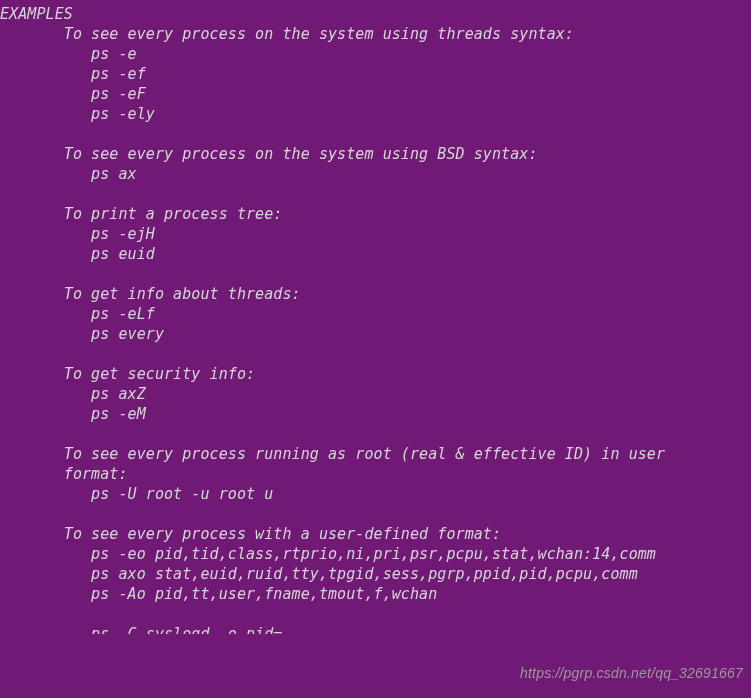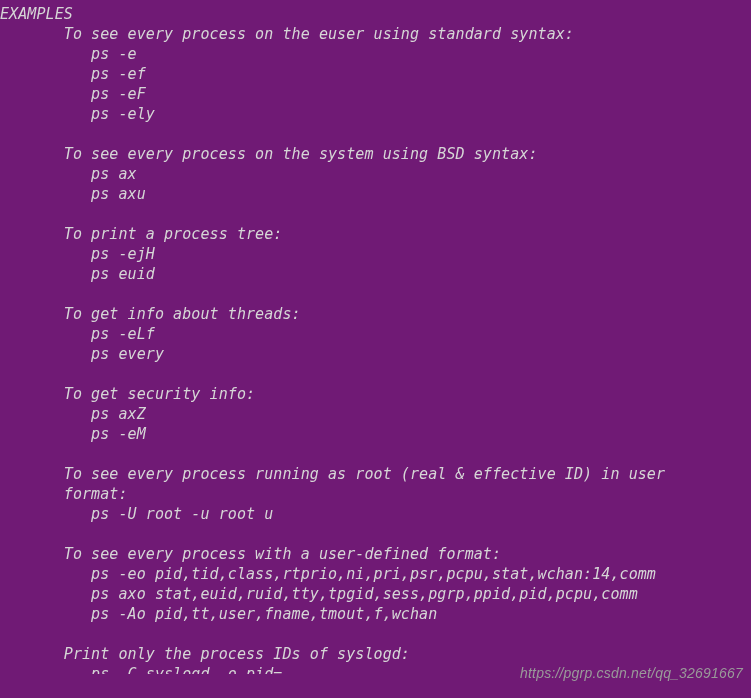--- a/index.html
+++ b/index.html
@@ -58,29 +58,28 @@
   }
 </style>
 </head>
 <body>
 
 <div id="terminal">
 
   <div id="screen">
 
     <span class="line">EXAMPLES</span>
-    <span class="line">       To see every process on the euser using standard syntax:</span>
+    <span class="line">       To see every process on the system using threads syntax:</span>
     <span class="line">          ps -e</span>
     <span class="line">          ps -ef</span>
     <span class="line">          ps -eF</span>
     <span class="line">          ps -ely</span>
     <span class="line blank"></span>
     <span class="line">       To see every process on the system using BSD syntax:</span>
     <span class="line">          ps ax</span>
-    <span class="line">          ps axu</span>
     <span class="line blank"></span>
     <span class="line">       To print a process tree:</span>
     <span class="line">          ps -ejH</span>
     <span class="line">          ps euid</span>
     <span class="line blank"></span>
     <span class="line">       To get info about threads:</span>
     <span class="line">          ps -eLf</span>
     <span class="line">          ps every</span>
     <span class="line blank"></span>
     <span class="line">       To get security info:</span>
@@ -89,20 +88,19 @@
     <span class="line blank"></span>
     <span class="line">       To see every process running as root (real &amp; effective ID) in user</span>
     <span class="line">       format:</span>
     <span class="line">          ps -U root -u root u</span>
     <span class="line blank"></span>
     <span class="line">       To see every process with a user-defined format:</span>
     <span class="line">          ps -eo pid,tid,class,rtprio,ni,pri,psr,pcpu,stat,wchan:14,comm</span>
     <span class="line">          ps axo stat,euid,ruid,tty,tpgid,sess,pgrp,ppid,pid,pcpu,comm</span>
     <span class="line">          ps -Ao pid,tt,user,fname,tmout,f,wchan</span>
     <span class="line blank"></span>
-    <span class="line">       Print only the process IDs of syslogd:</span>
     <span class="line clipped">          ps -C syslogd -o pid=</span>
 
   </div>
 
   <div id="watermark">https://pgrp.csdn.net/qq_32691667</div>
 
 </div>
 
 </body></html>

